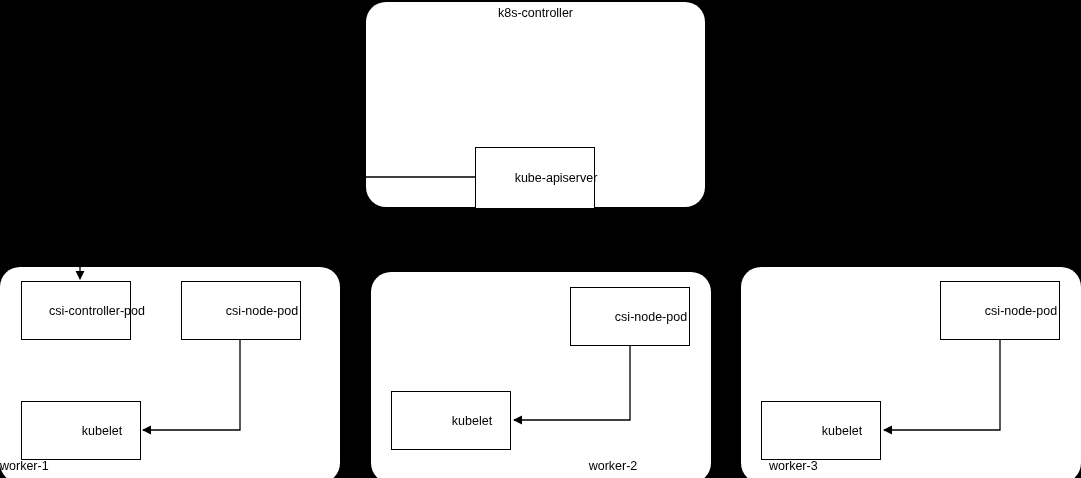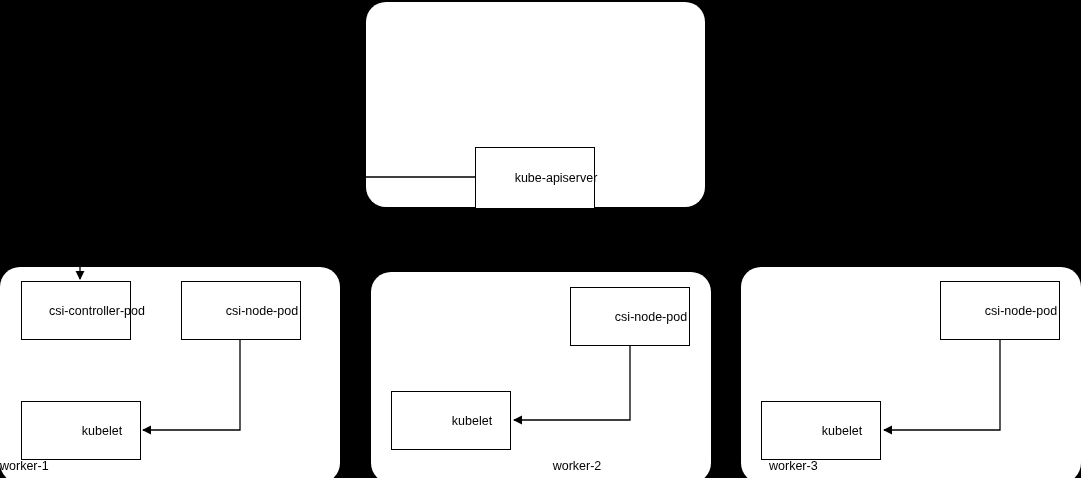--- a/index.html
+++ b/index.html
@@ -59,28 +59,29 @@
     stroke-width: 1.3;
   }
 </style>
 </head>
 <body>
 
 <div id="canvas">
 
   <div class="node-group" style="left:366px; top:2px; width:339px; height:205px;">
   </div>
+  <div class="group-title" style="left:366px; top:7px; width:339px; text-align:center;">k8s-controller</div>
 
   <div class="node-group" style="left:0px; top:267px; width:340px; height:216px;">
   </div>
   <div class="group-title" style="left:0px; top:460px; width:340px; ">worker-1</div>
 
   <div class="node-group" style="left:371px; top:272px; width:340px; height:211px;">
   </div>
-  <div class="group-title" style="left:371px; top:460px; width:412px; text-align:center;">worker-2</div>
+  <div class="group-title" style="left:371px; top:460px; width:412px; text-align:center;padding-left:36px;">worker-2</div>
 
   <div class="node-group" style="left:741px; top:267px; width:340px; height:216px;">
   </div>
   <div class="group-title" style="left:741px; top:460px; width:340px; text-align:left;margin-left:28px;">worker-3</div>
 
   <svg class="svg-layer" viewBox="0 0 1081 478" xmlns="http://www.w3.org/2000/svg">
     <defs>
       <marker id="arrowend" viewBox="0 0 10 10" refX="9" refY="5" markerWidth="7" markerHeight="7" orient="auto-start-reverse">
         <path d="M 0 0 L 10 5 L 0 10 z" fill="#000000"></path>
       </marker>

